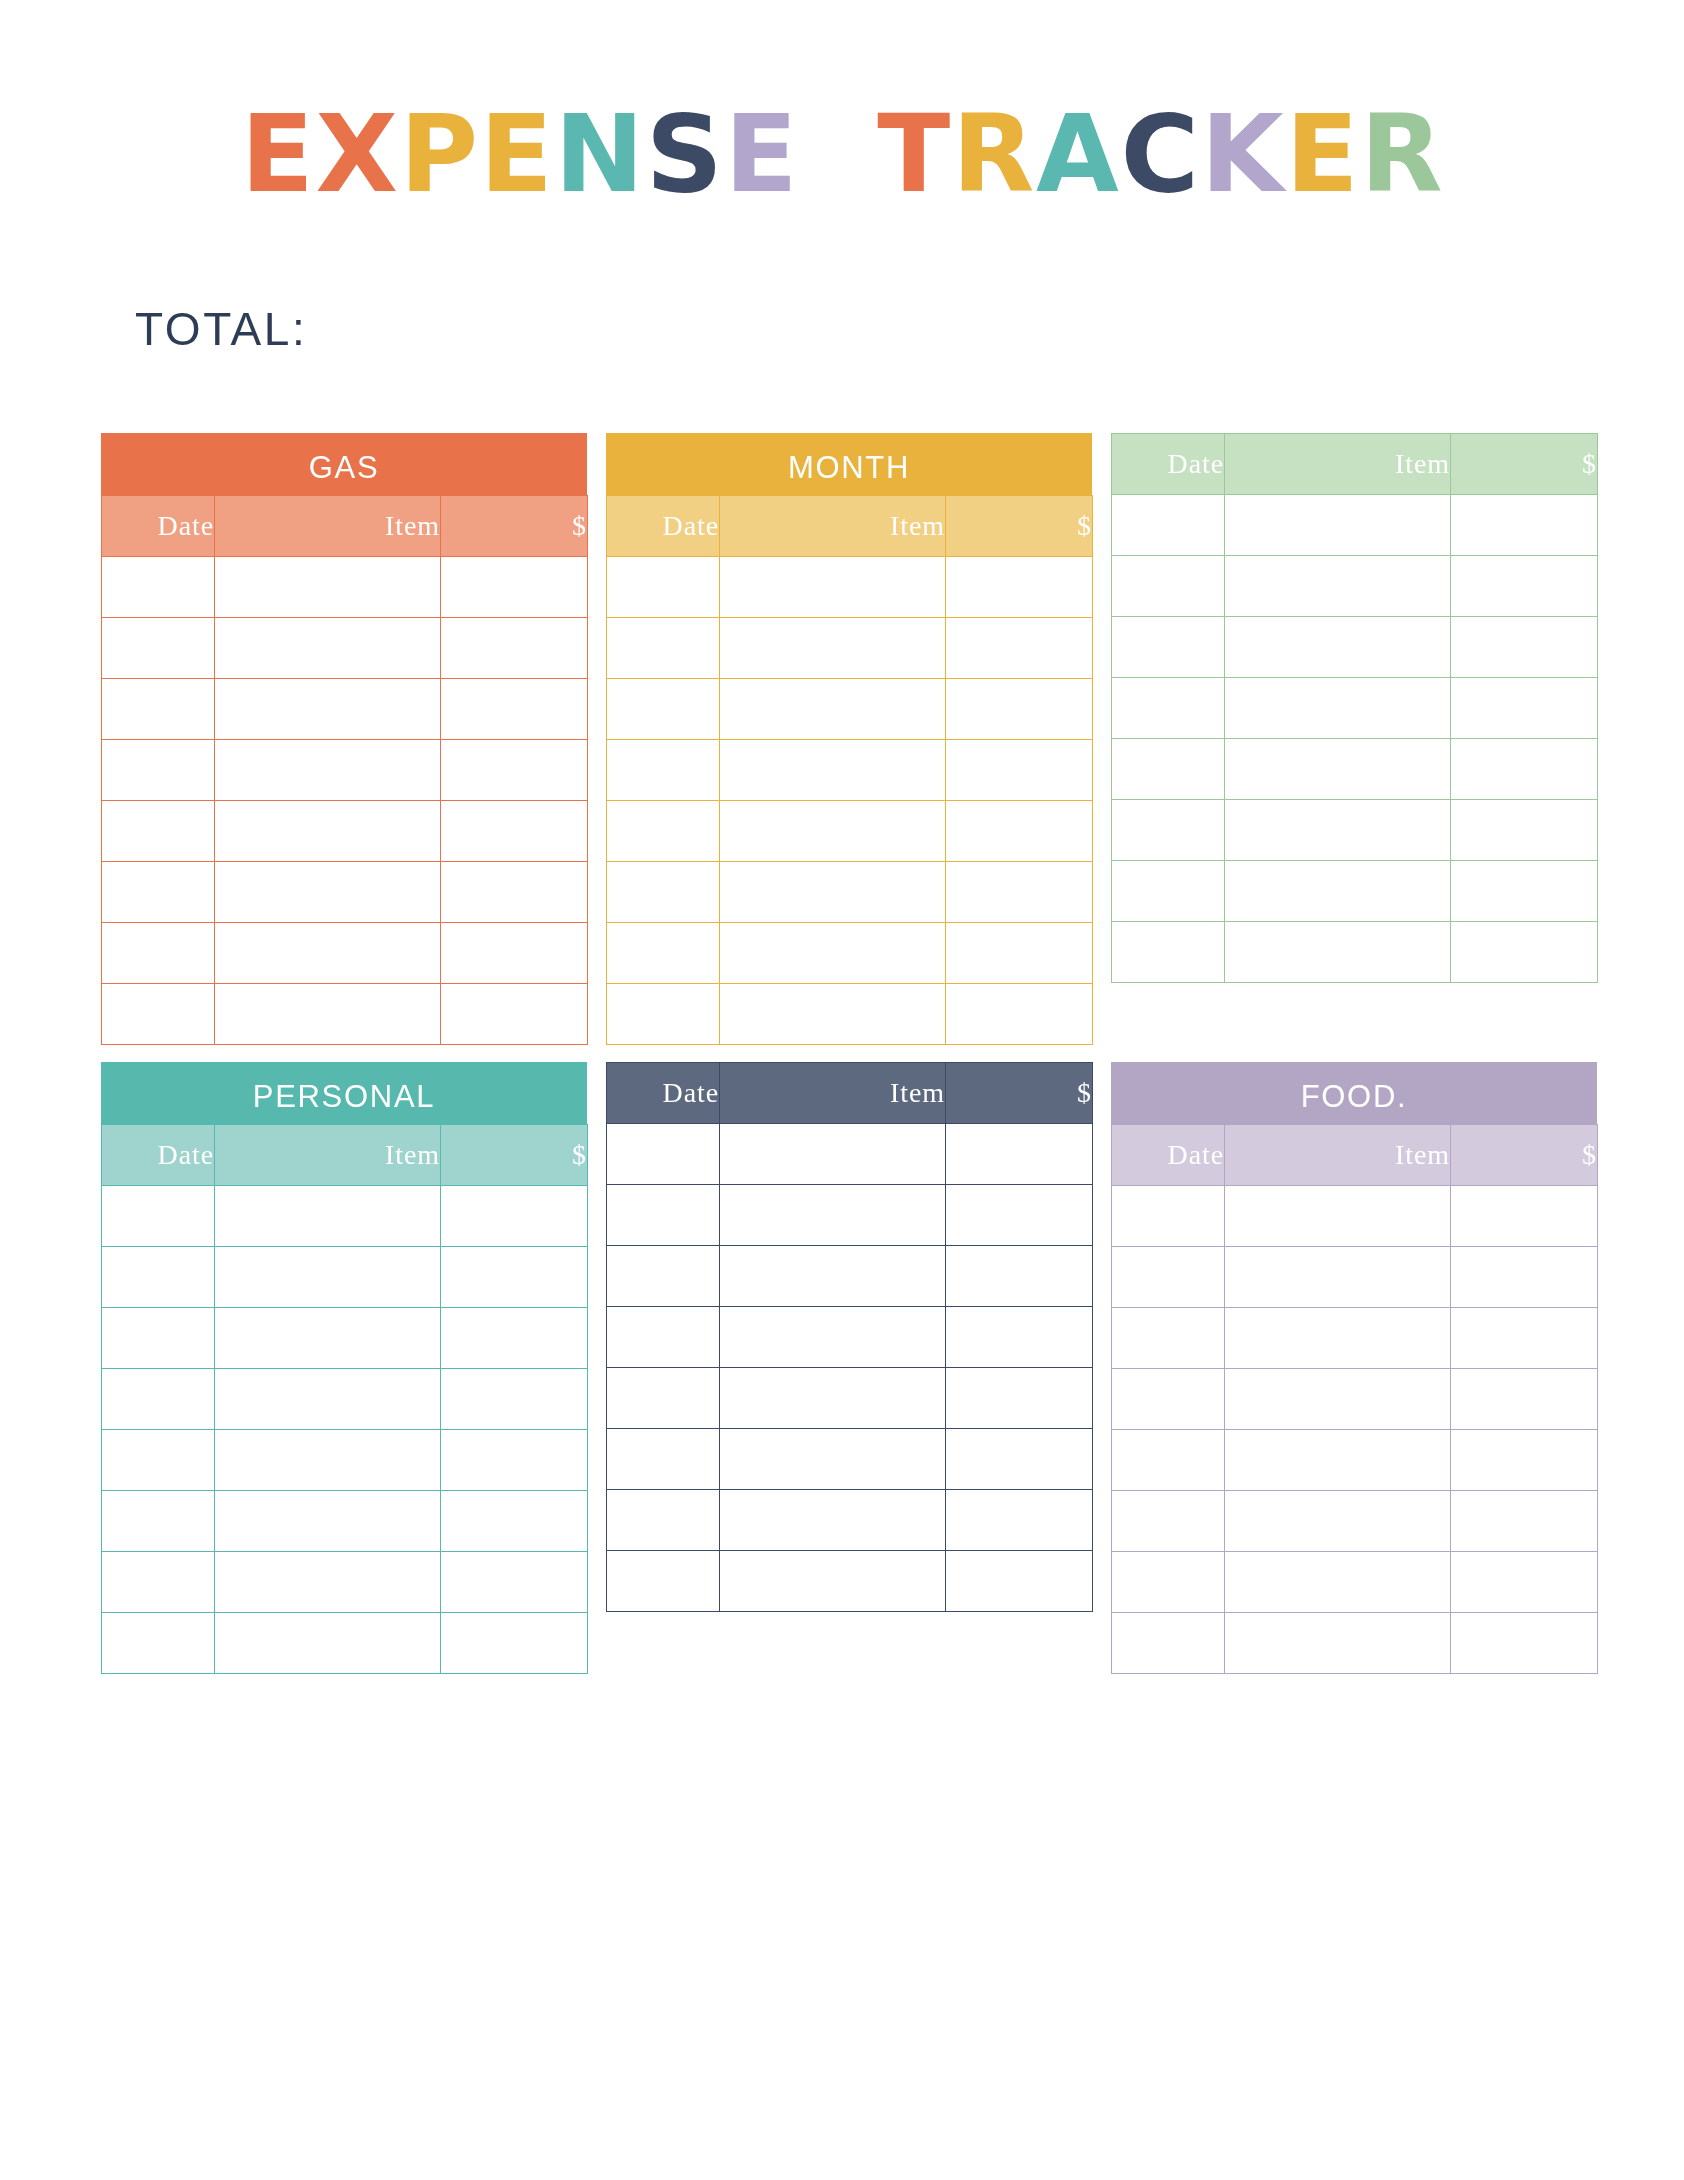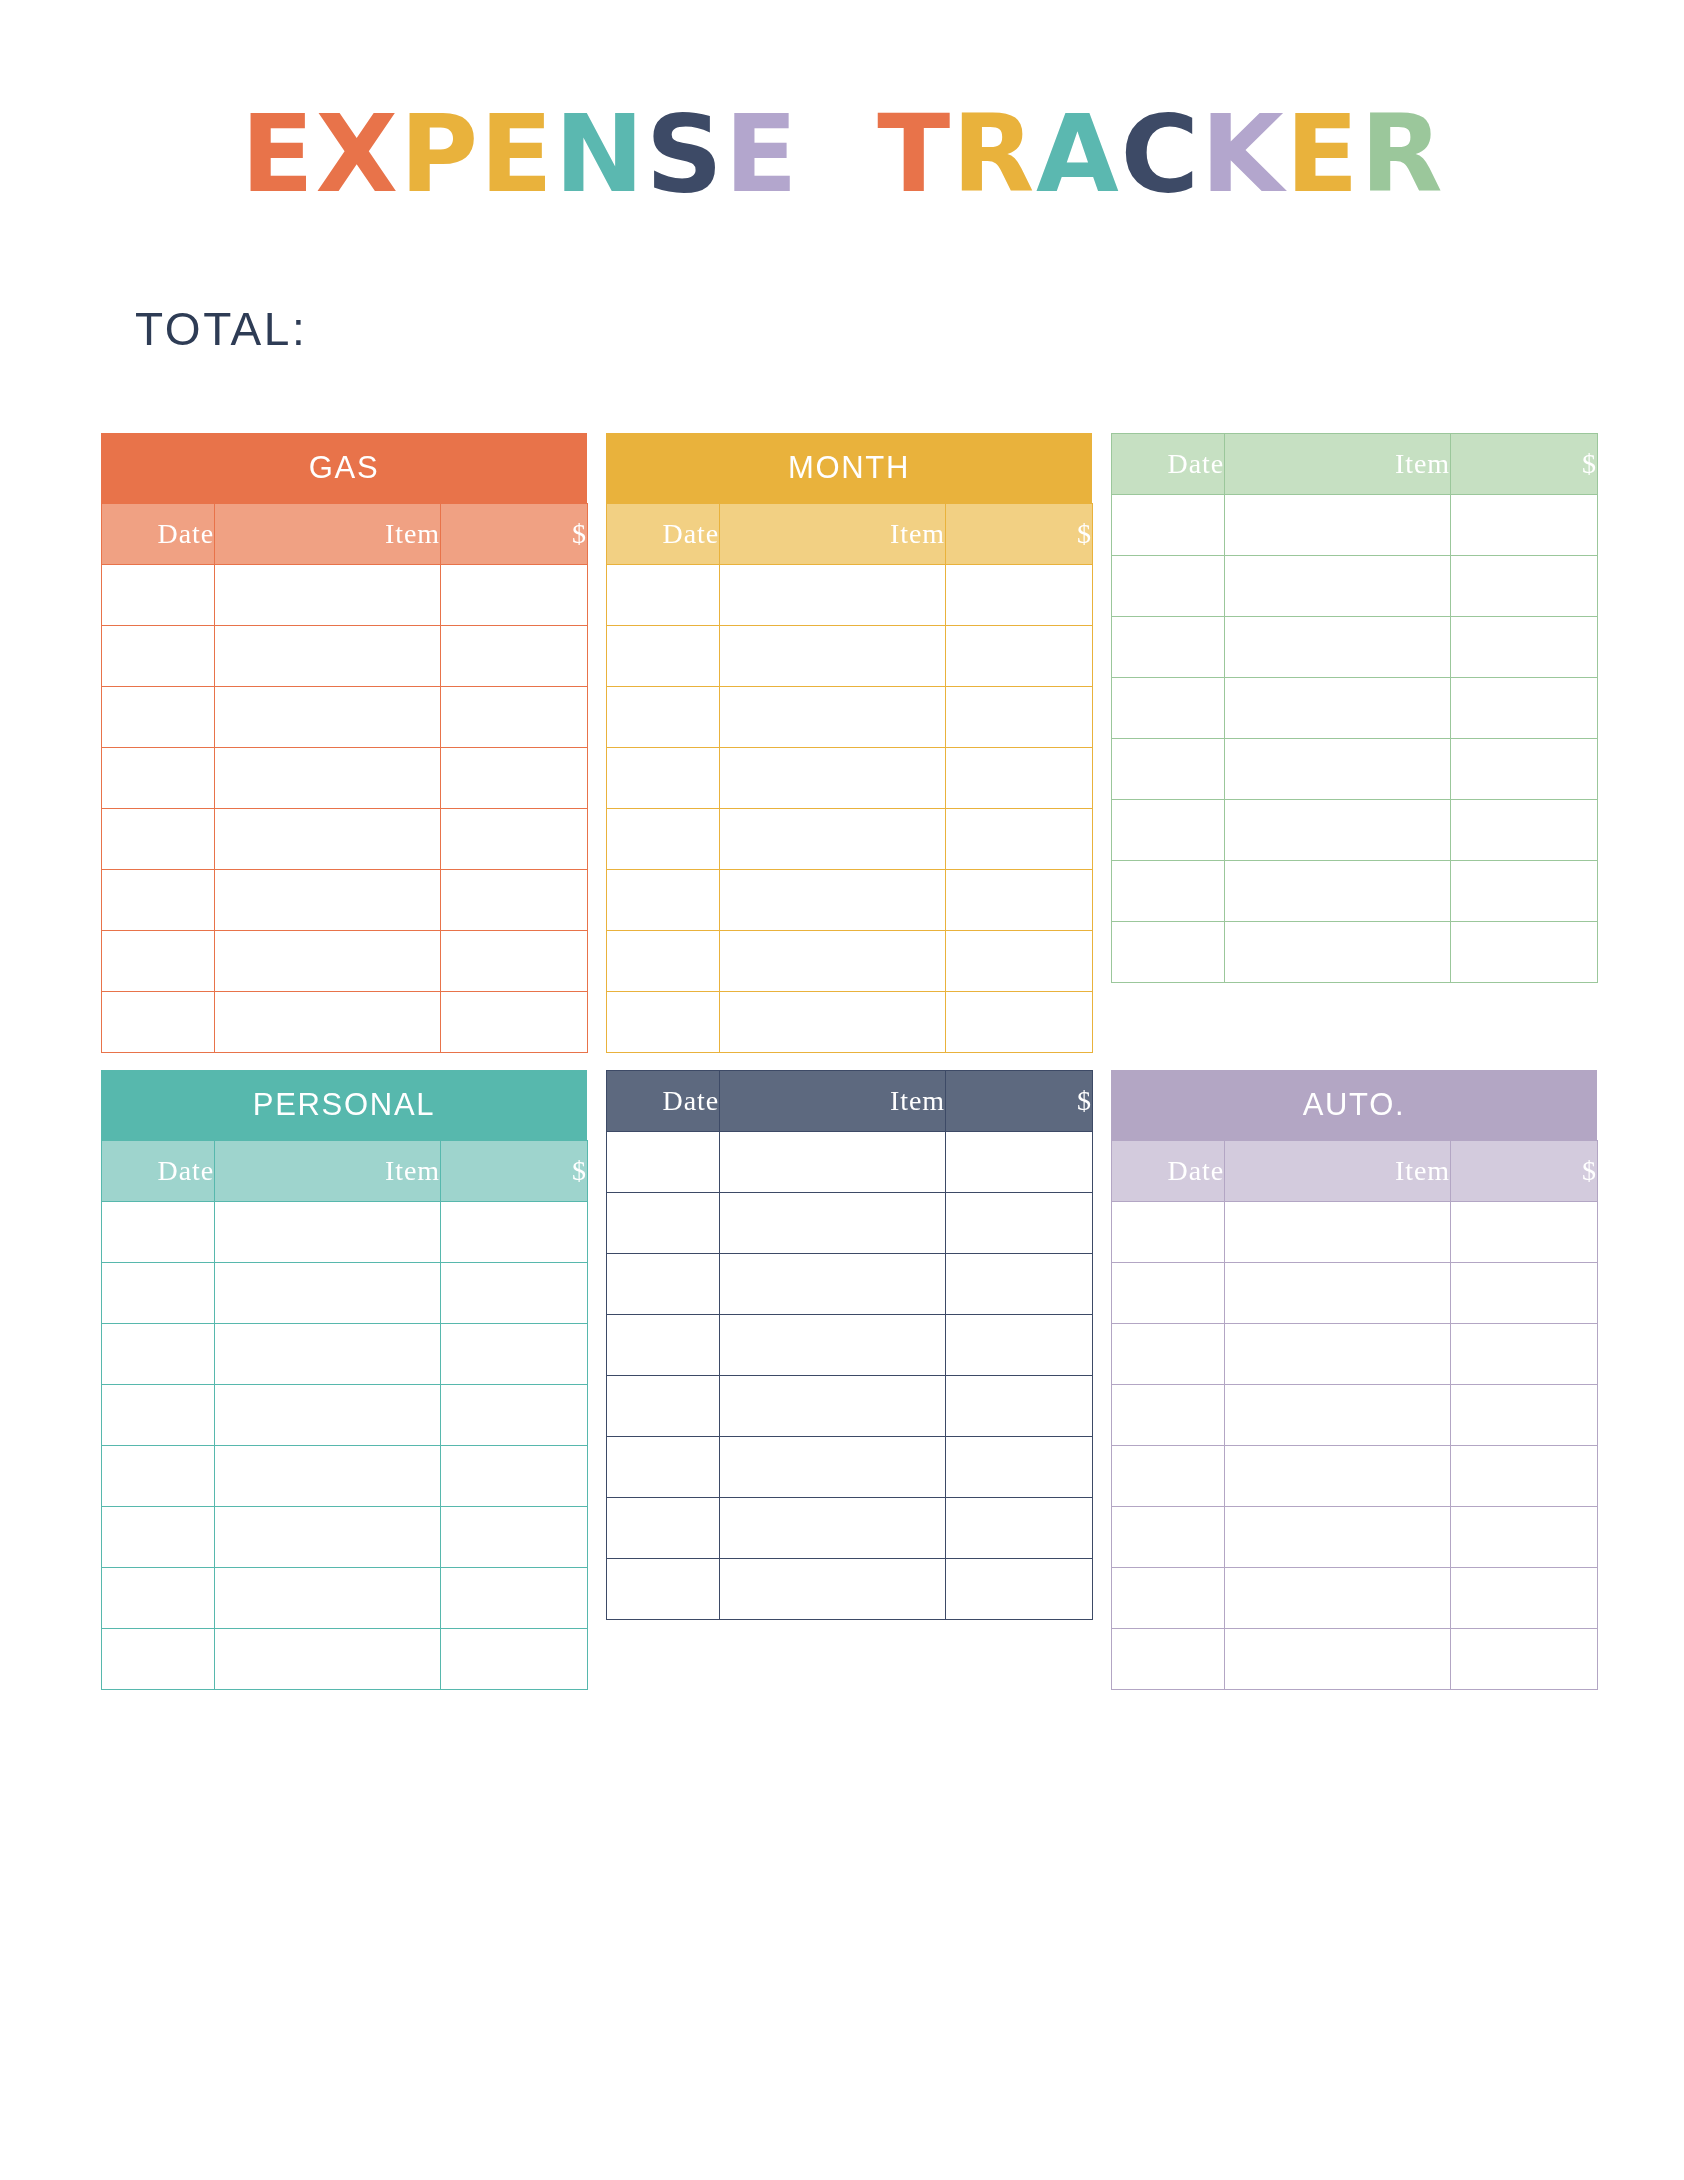--- a/index.html
+++ b/index.html
@@ -62,21 +62,21 @@
     display: grid;
     grid-template-columns: 486px 486px 486px;
     column-gap: 19px;
     row-gap: 17px;
   }
 
   .card {
     width: 486px;
   }
   .card-title {
-    height: 70px;
+    height: 62px;
     line-height: 70px;
     text-align: center;
     color: #ffffff;
     font-size: 31px;
     letter-spacing: 1.7px;
     font-family: "Liberation Sans", sans-serif;
   }
   table.cat {
     border-collapse: collapse;
     width: 486px;
@@ -405,21 +405,21 @@
             </tr>
             <tr>
               <td style="border-color: rgb(61, 74, 102);"></td>
               <td style="border-color: rgb(61, 74, 102);"></td>
               <td style="border-color: rgb(61, 74, 102);"></td>
             </tr>
           </tbody>
         </table>
       </div>
       <div class="card">
-        <div class="card-title" style="background: rgb(179, 166, 196);">AUTO.</div>
+        <div class="card-title" style="background: rgb(179, 166, 196);">FOOD.</div>
         <table class="cat" style="border-color: rgb(179, 166, 196);">
           <colgroup>
             <col class="c-date">
             <col class="c-item">
             <col class="c-amt">
           </colgroup>
           <thead>
             <tr>
               <th style="background: rgb(211, 203, 221); border-color: rgb(179, 166, 196); color: rgb(255, 255, 255);">Date</th>
               <th style="background: rgb(211, 203, 221); border-color: rgb(179, 166, 196); color: rgb(255, 255, 255);">Item</th>

